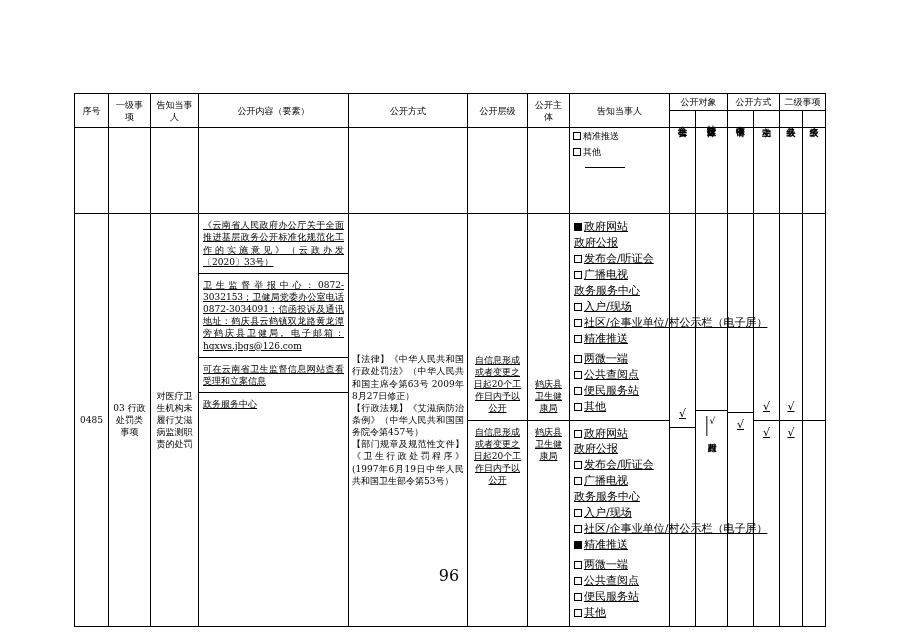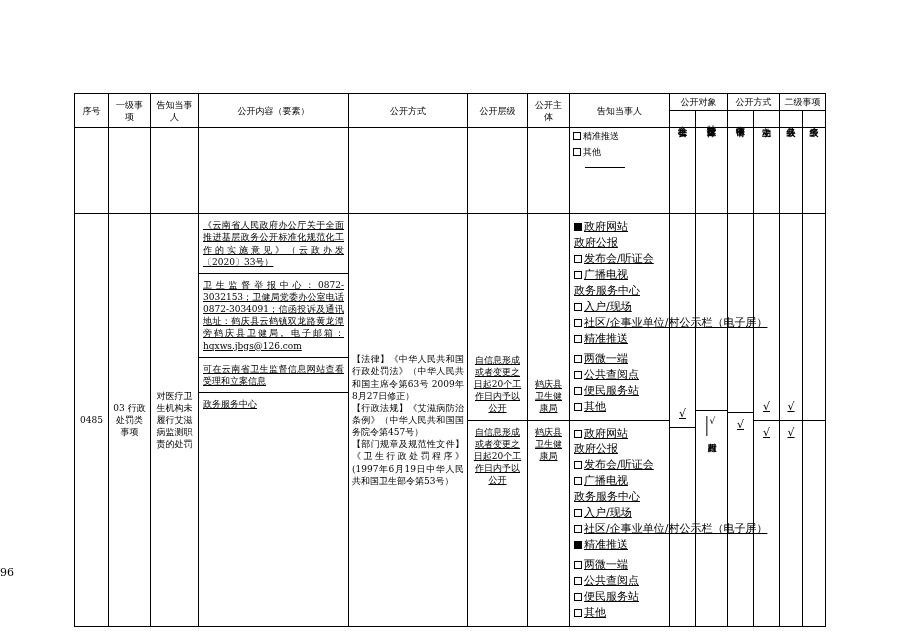--- a/index.html
+++ b/index.html
@@ -102,22 +102,22 @@
   }
   .mark {
     text-align: center;
     font-size: 11px;
   }
   .pagenum {
     position: absolute;
     left: 0;
     right: 0;
     top: 566px;
-    text-align: left;
-    font-size: 11px;
+    text-align: center;
+    font-size: 16px;
   }
   .dash {
     display: inline-block;
     width: 40px;
     border-bottom: 1px solid #000;
     margin-left: 12px;
     height: 7px;
   }
   .v-text {
     writing-mode: vertical-rl;

